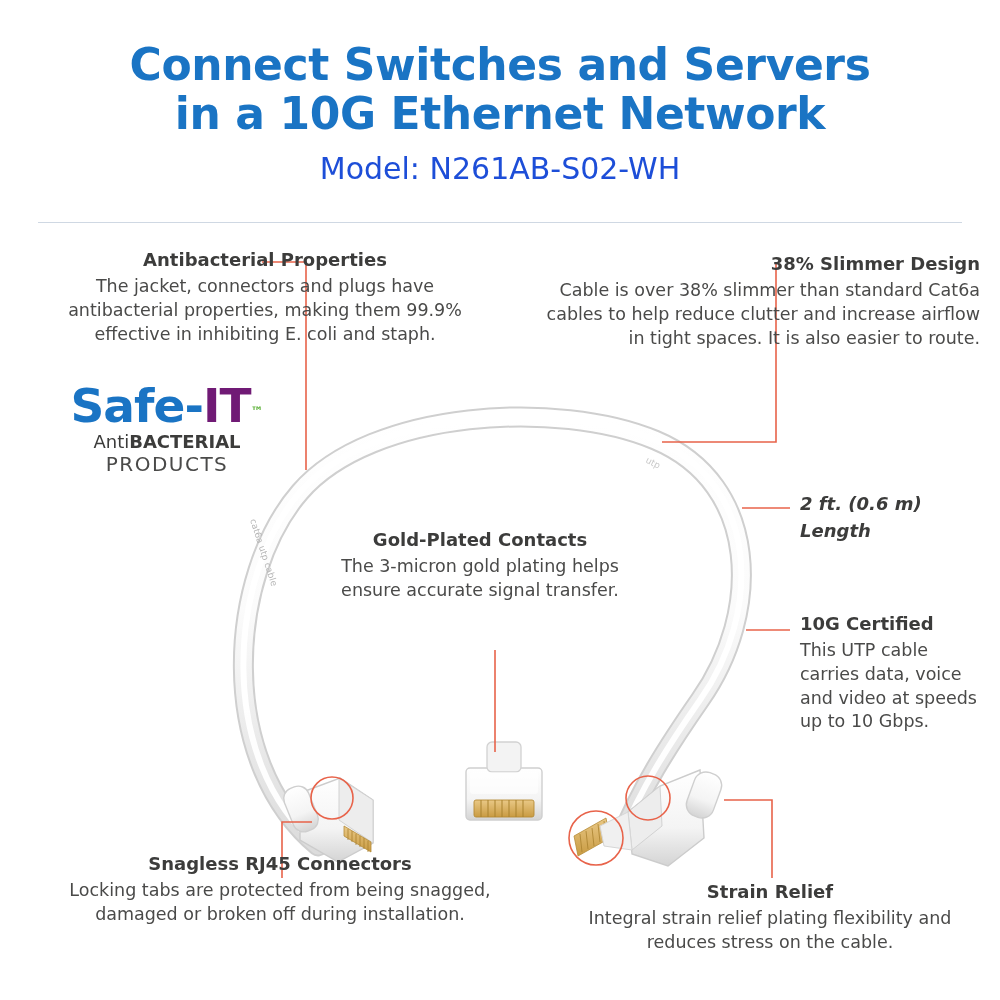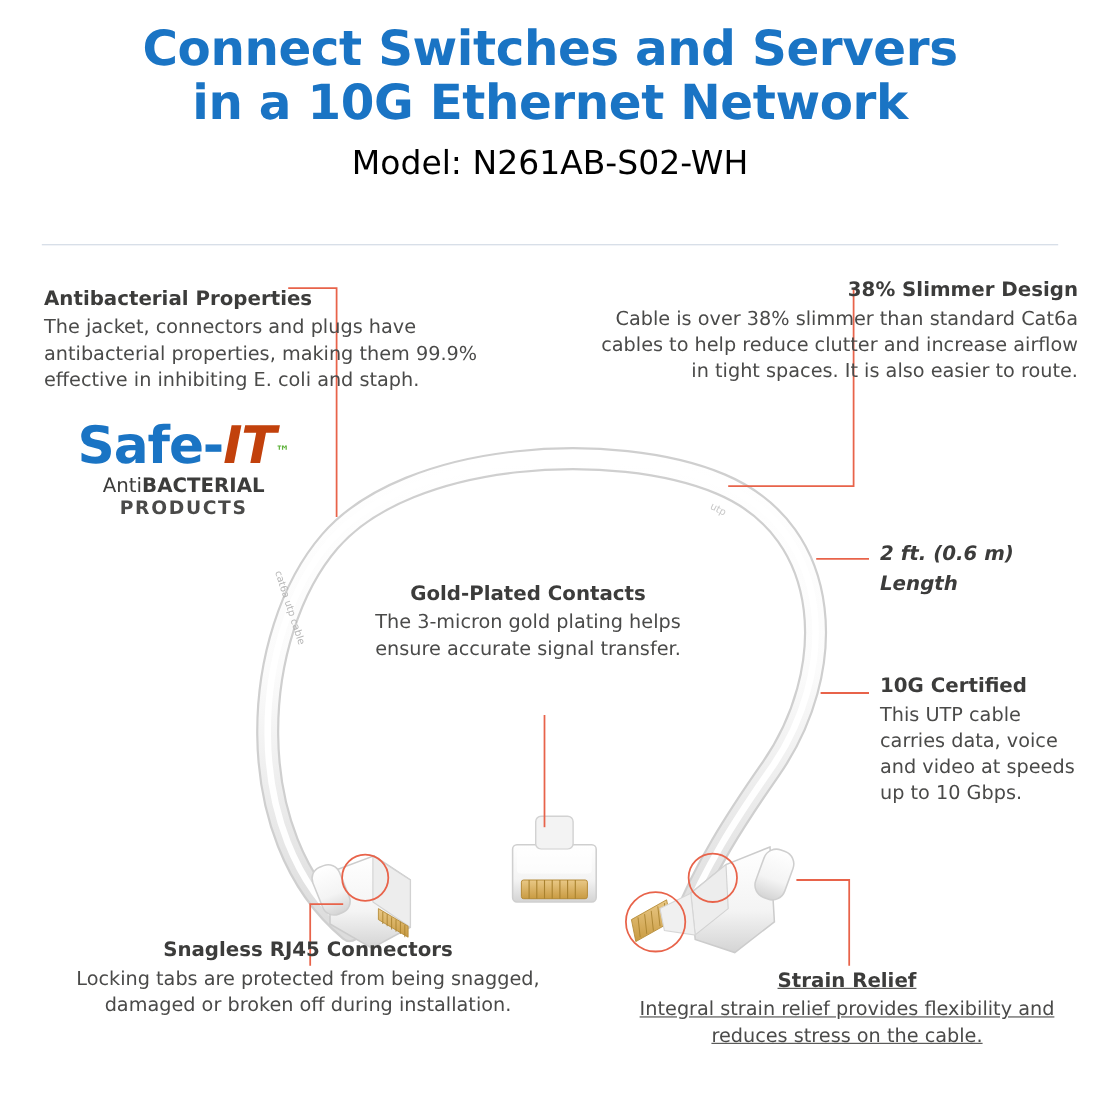--- a/index.html
+++ b/index.html
@@ -24,35 +24,35 @@
   
   .header {
     position: absolute;
     left: 0;
     top: 0;
     width: 1000px;
     text-align: center;
   }
   .title {
     margin: 0;
-    padding-top: 20px;
+    padding-top: 40px;
     font-size: 44px;
     line-height: 1.12;
     font-weight: bold;
     color: #1a74c4;
     letter-spacing: -0.4px;
     font-family: "DejaVu Sans", sans-serif;
   }
   .title .line2 {
     display: block;
   }
   .model {
     margin: 12px 0 0 0;
     font-size: 30px;
-    color: #000000;
+    color: #1d4ed8;
     font-weight: normal;
   }
   .divider {
     position: absolute;
     left: 38px;
     top: 222px;
     width: 924px;
     height: 1px;
     background: #cfd8e3;
   }
@@ -68,68 +68,66 @@
     font-weight: bold;
     color: #3c3c3b;
     display: block;
     margin-bottom: 3px;
     font-size: 18px;
   }
   .callout .ct-body {
     display: block;
   }
 
-  .c-anti   { left: 40px;  top: 260px; width: 450px; text-align: left; }
+  .c-anti   { left: 40px;  top: 248px; width: 450px; text-align: center; }
   .c-slim   { left: 540px; top: 252px; width: 440px; text-align: right; }
   .c-gold   { left: 330px; top: 528px; width: 300px; text-align: center; }
   .c-len    { left: 800px; top: 492px; width: 175px; text-align: left; font-style: italic; }
   .c-10g    { left: 800px; top: 612px; width: 180px; }
   .c-snag   { left: 30px;  top: 852px; width: 500px; text-align: center; }
-  .c-strain { left: 560px; top: 880px; width: 420px; text-align: center; text-decoration: underline; }
+  .c-strain { left: 560px; top: 880px; width: 420px; text-align: center; }
 
   
   .logo {
     position: absolute;
     left: 62px;
     top: 382px;
     width: 210px;
     text-align: center;
     line-height: 1;
   }
   .logo .l1 {
     font-size: 47px;
     font-weight: bold;
     color: #1a74c4;
     letter-spacing: -1px;
     display: inline-block;
   }
   .logo .l1 .it {
-    color: #c2410c;
-    font-style: italic;
+    color: #701a75;
   }
   .logo .tm {
     font-size: 13px;
     vertical-align: super;
     color: #5fb23c;
     font-weight: bold;
   }
   .logo .l2 {
     font-size: 18px;
     color: #3c3c3b;
     margin-top: 4px;
   }
   .logo .l2 b {
     color: #3c3c3b;
   }
   .logo .l3 {
-    font-size: 17px;
+    font-size: 20px;
     color: #4a4a49;
     letter-spacing: 1.5px;
     margin-top: 3px;
-    font-weight: bold;
   }
 
   
   .art {
     position: absolute;
     left: 0;
     top: 0;
     width: 1000px;
     height: 1000px;
     pointer-events: none;
@@ -287,21 +285,21 @@
     <span class="ct-body">This UTP cable carries data, voice and video at speeds up to 10 Gbps.</span>
   </div>
 
   <div class="callout c-snag">
     <span class="ct-title">Snagless RJ45 Connectors</span>
     <span class="ct-body">Locking tabs are protected from being snagged, damaged or broken off during installation.</span>
   </div>
 
   <div class="callout c-strain">
     <span class="ct-title">Strain Relief</span>
-    <span class="ct-body">Integral strain relief provides flexibility and reduces stress on the cable.</span>
+    <span class="ct-body">Integral strain relief plating flexibility and reduces stress on the cable.</span>
   </div>
 
   <div class="logo">
     <div>
       <span class="l1"><span>Safe-</span><span class="it">IT</span></span><span class="tm">™</span>
     </div>
     <div class="l2"><span>Anti</span><b>BACTERIAL</b></div>
     <div class="l3">PRODUCTS</div>
   </div>
 

